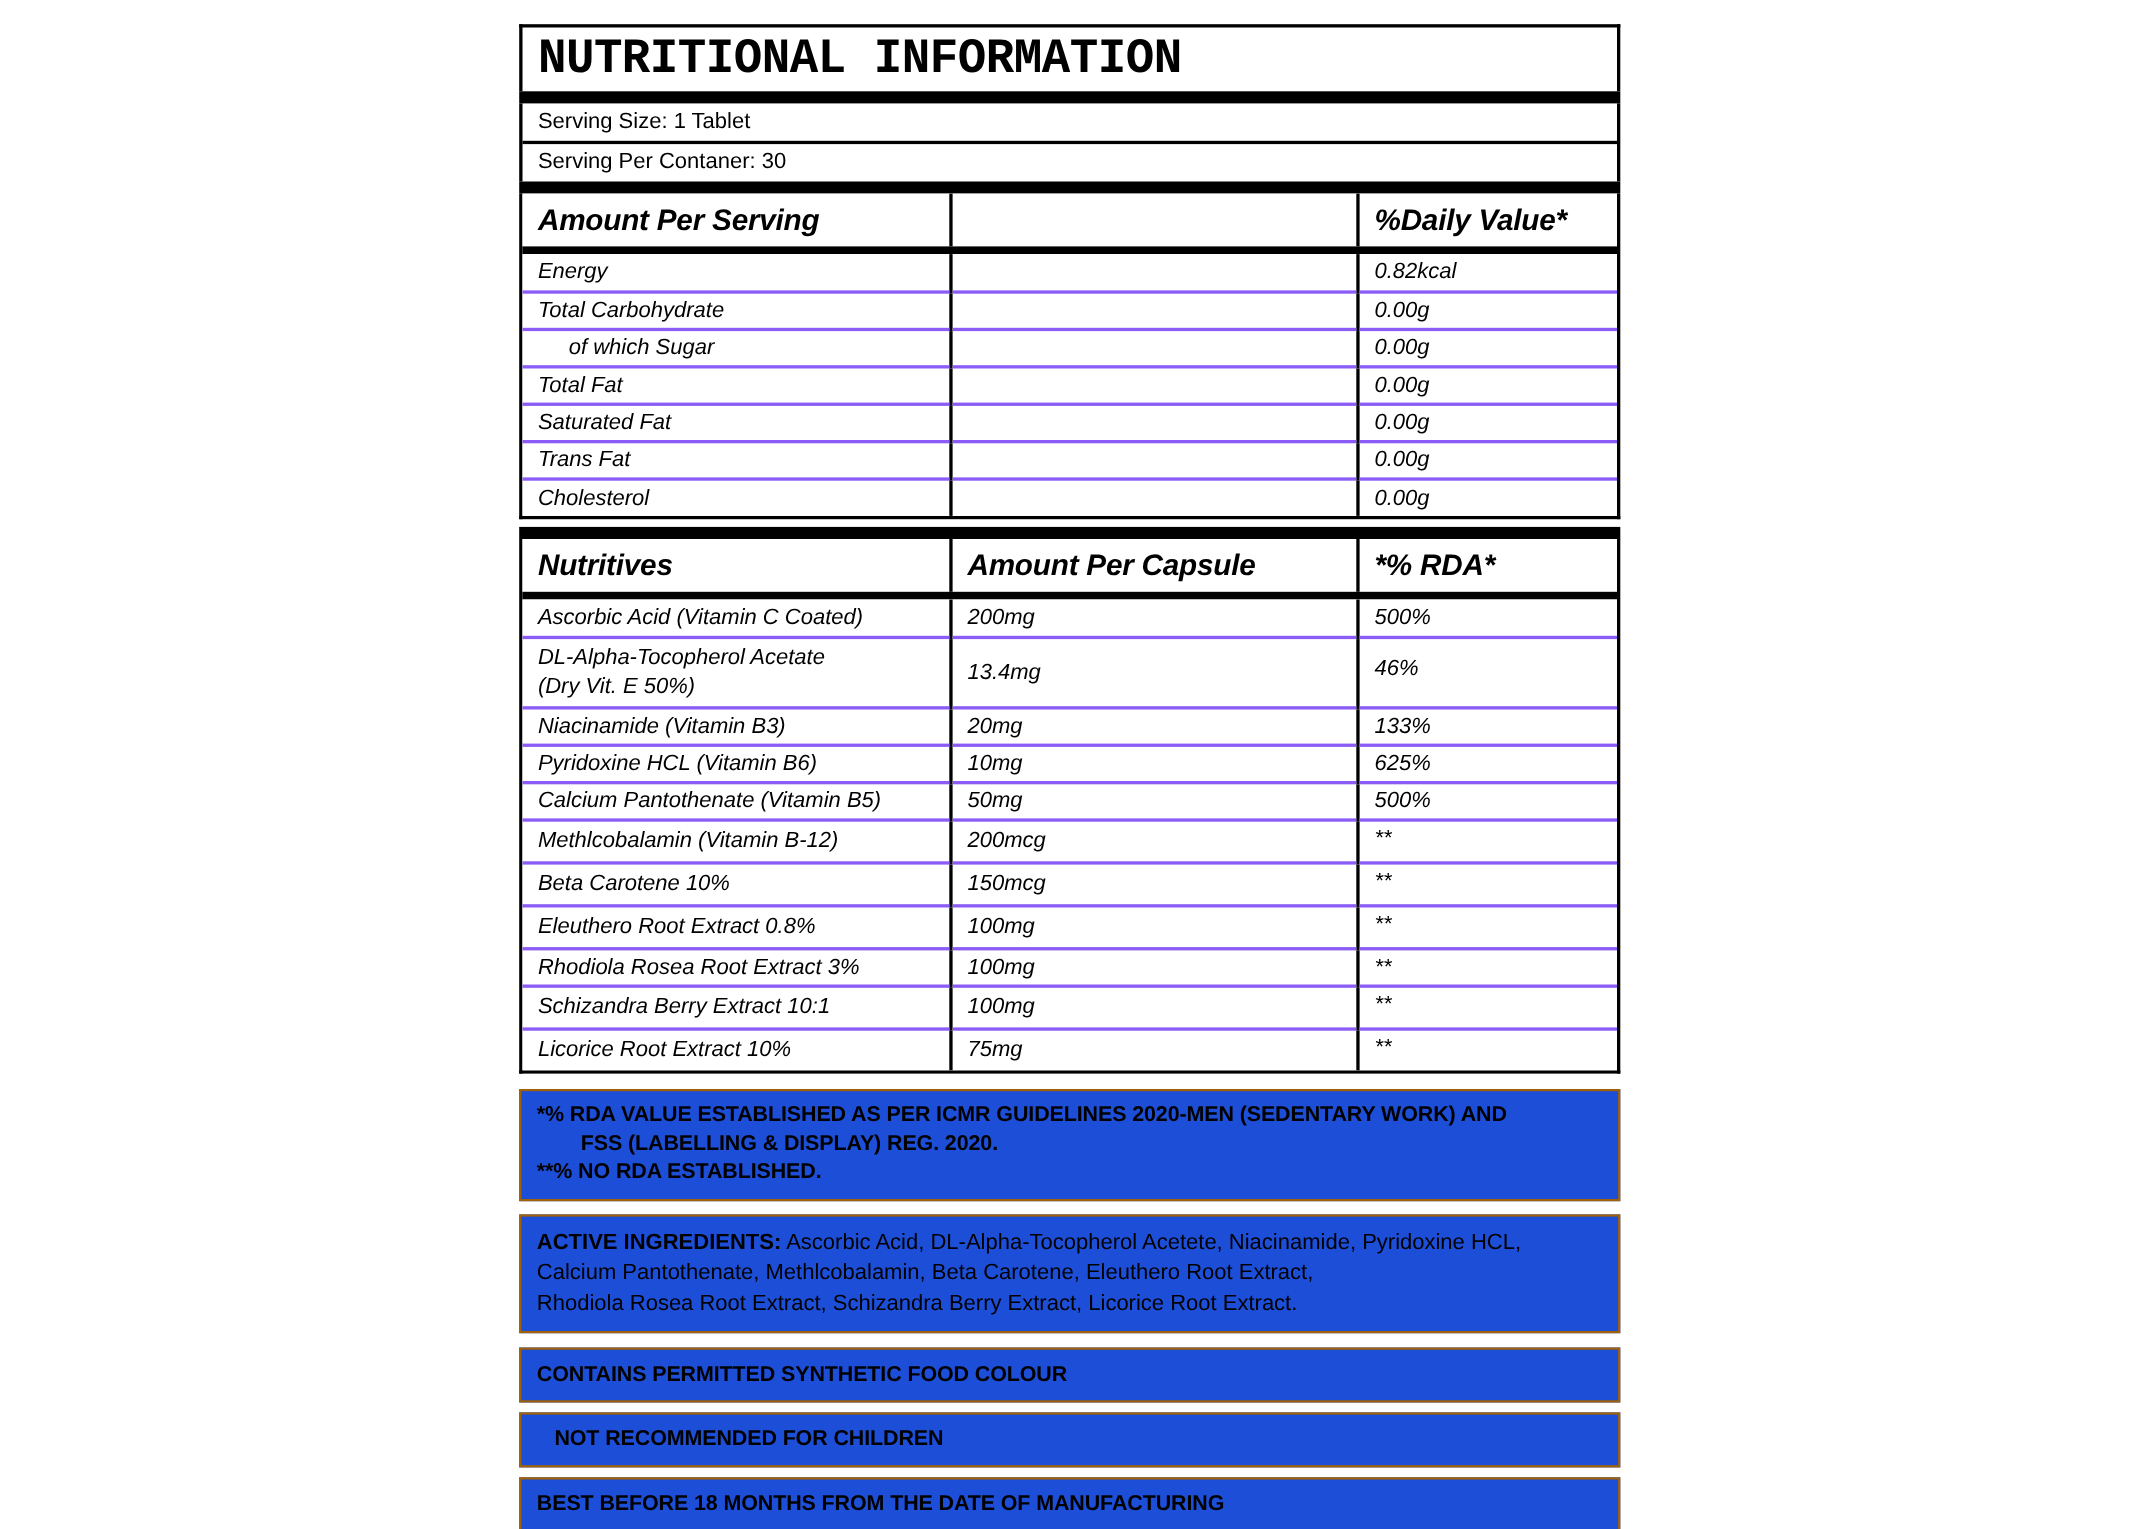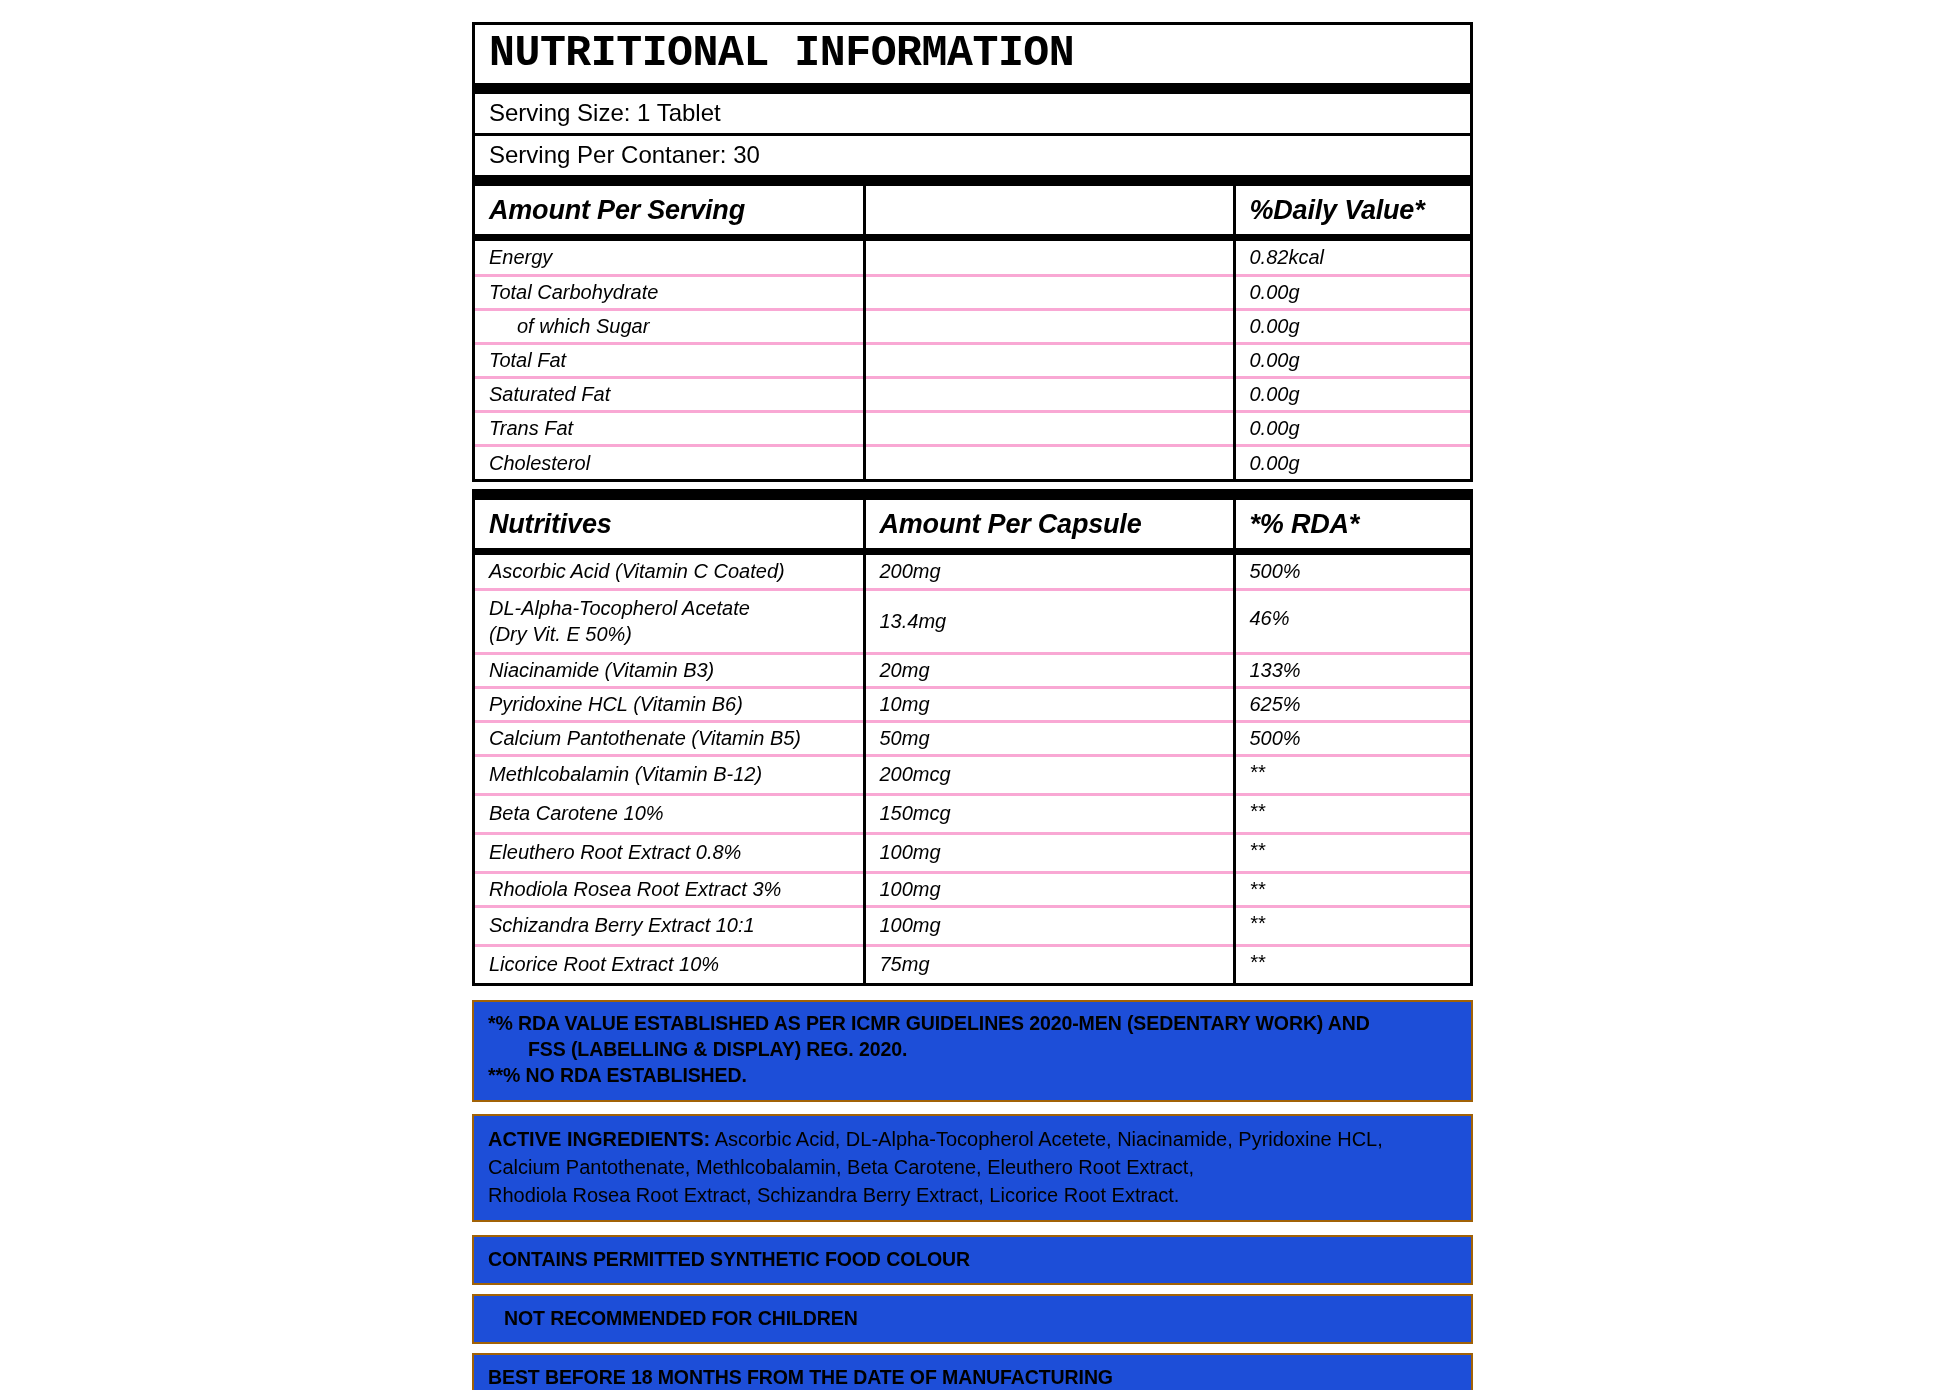--- a/index.html
+++ b/index.html
@@ -54,21 +54,21 @@
   }
 
   
   .serving-wrap {
     border-left: 3px solid #000;
     border-right: 3px solid #000;
     box-sizing: border-box;
   }
   .serving-row {
     padding: 4px 14px 5px 14px;
-    font-size: 24px;
+    font-size: 20px;
     line-height: 1.25;
     font-weight: normal;
   }
   .serving-row + .serving-row { border-top: 3px solid #000; }
 
   
   table.nut {
     border-collapse: collapse;
     width: 100%;
     table-layout: fixed;
@@ -104,21 +104,21 @@
     height: 48px;
     padding-top: 2px !important;
     padding-bottom: 2px !important;
   }
 
   
   tr.row td {
     font-size: 20px;
     height: 34px;
     line-height: 1.2;
-    border-top: 3px solid #f9a8d4;
+    border-top: 3px solid #8b5cf6;
   }
   tr.row.first td { border-top: none; }
   tr.row.tall td { height: 64px; }
   tr.row.tall td.c1 { line-height: 1.3; }
 
   td.indent { padding-left: 42px !important; }
 
   
   td.low { vertical-align: bottom; padding-bottom: 9px !important; }
   td.mid-low { vertical-align: middle; }

